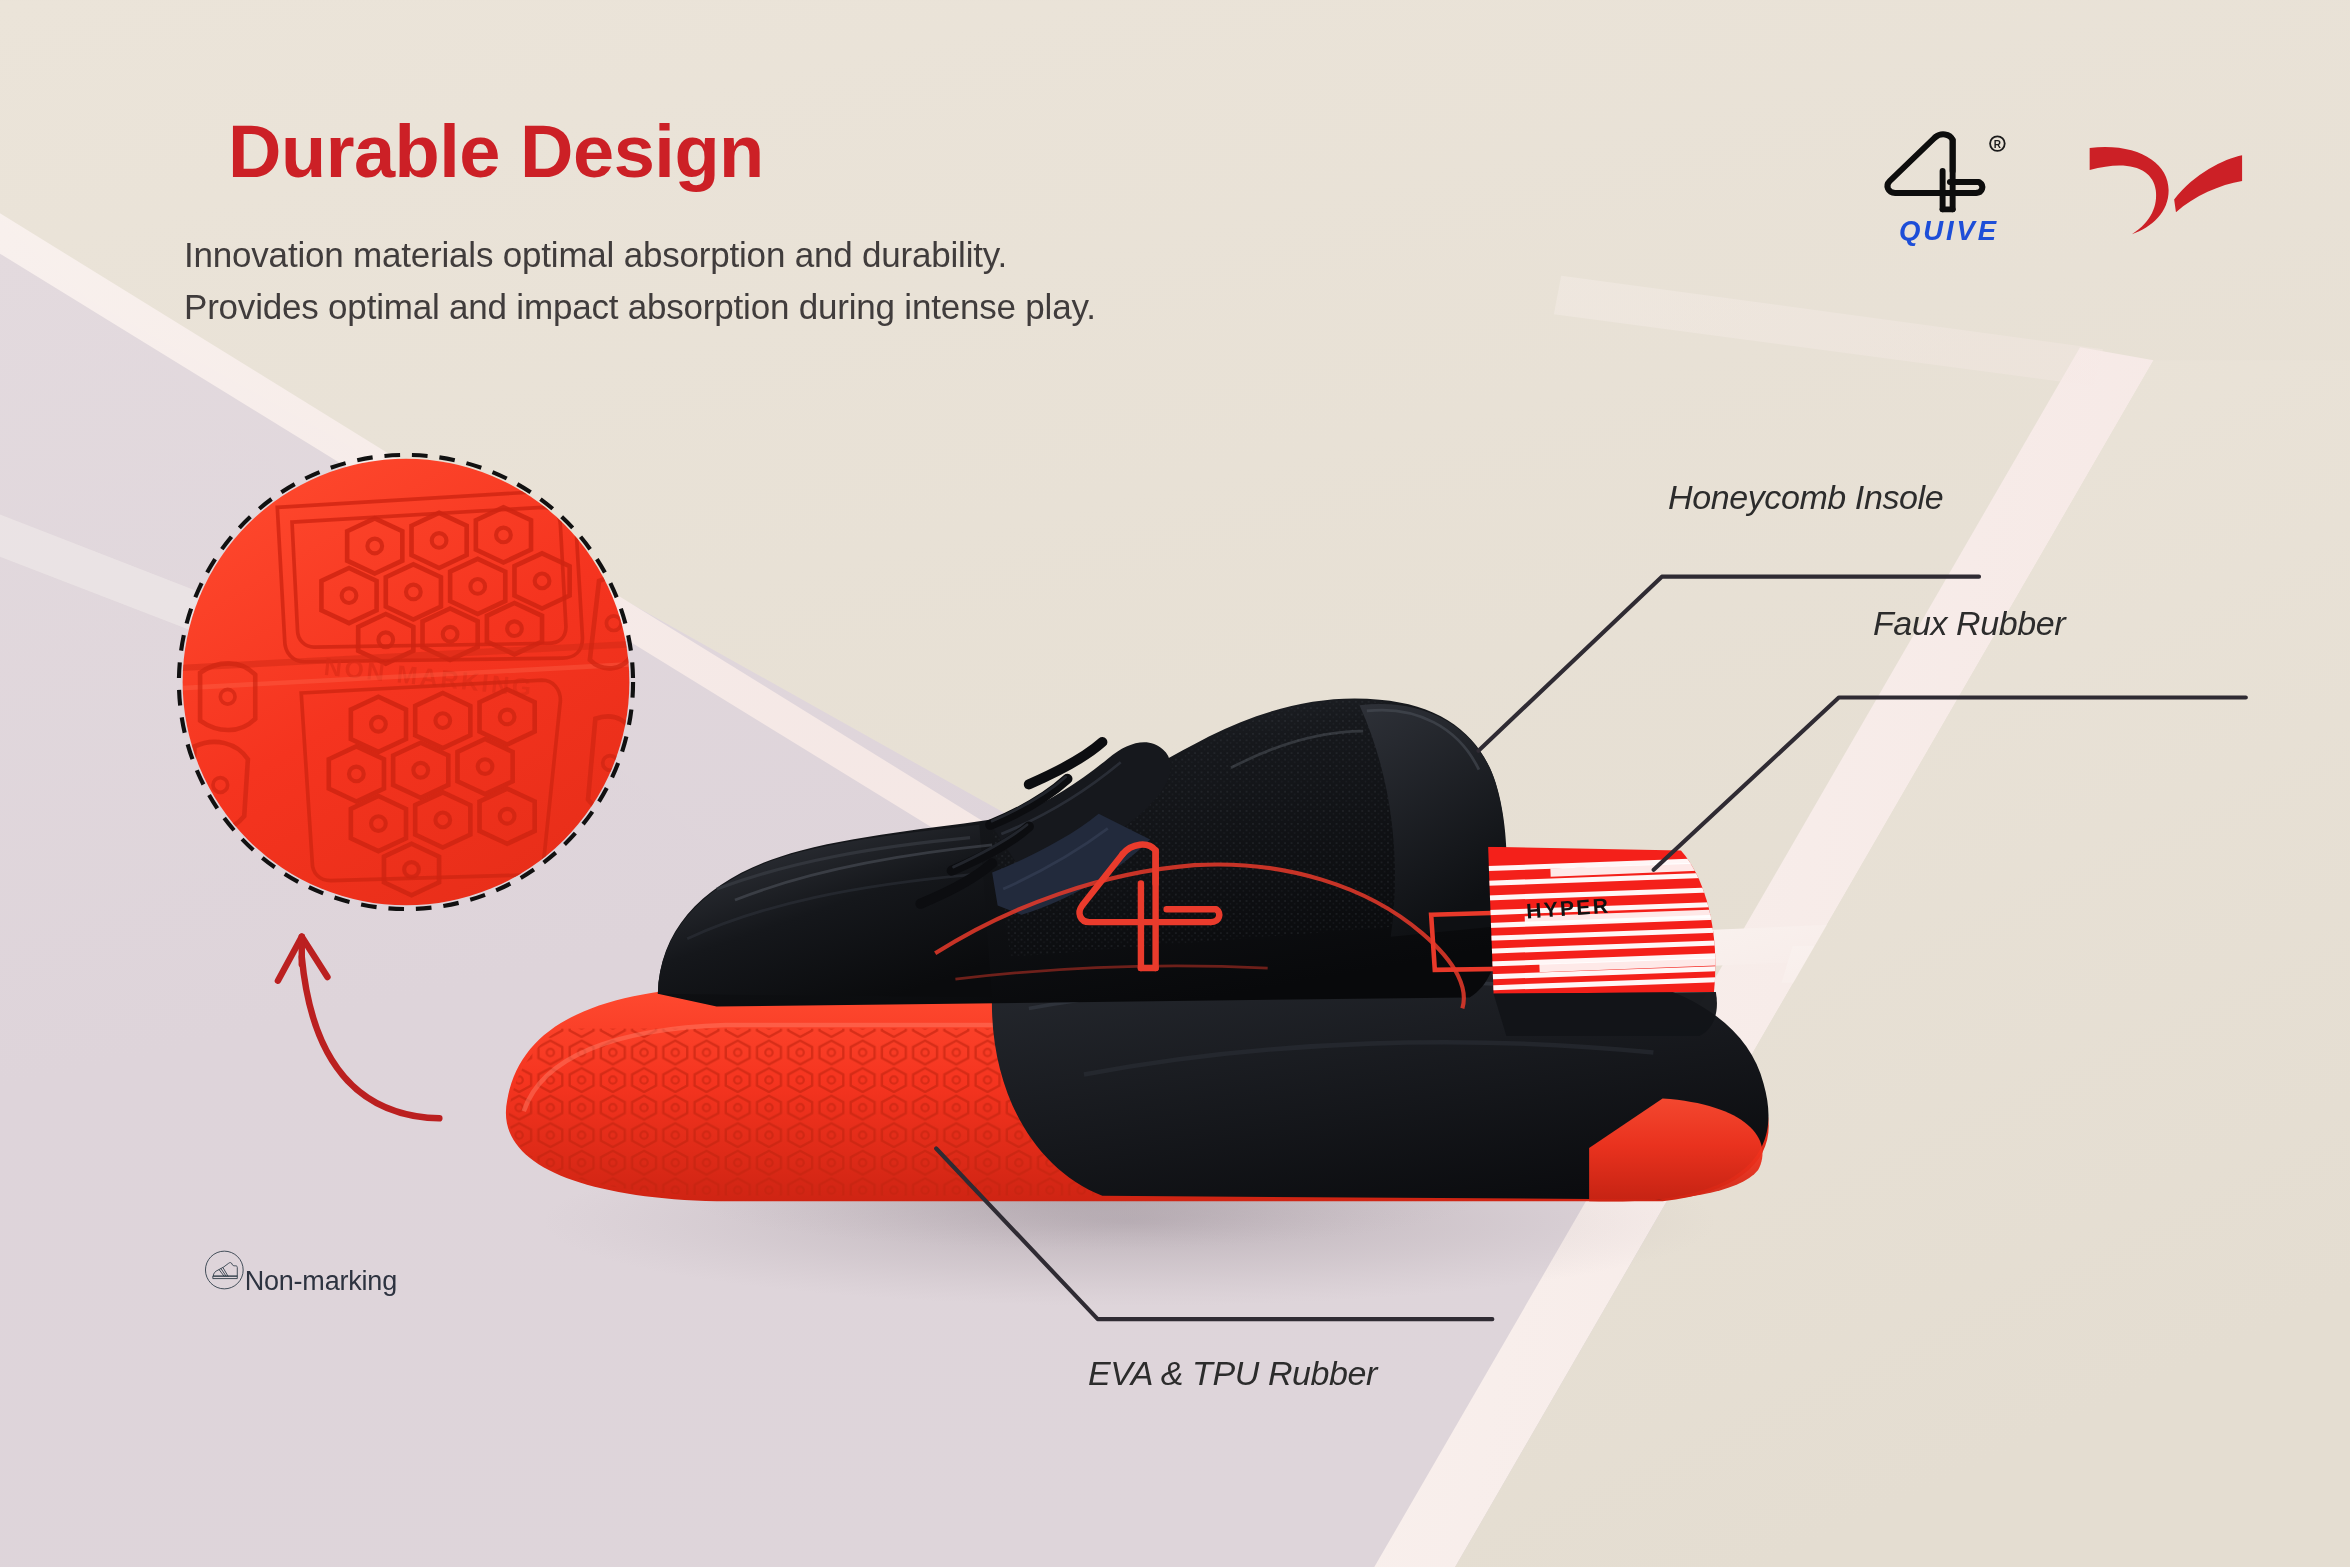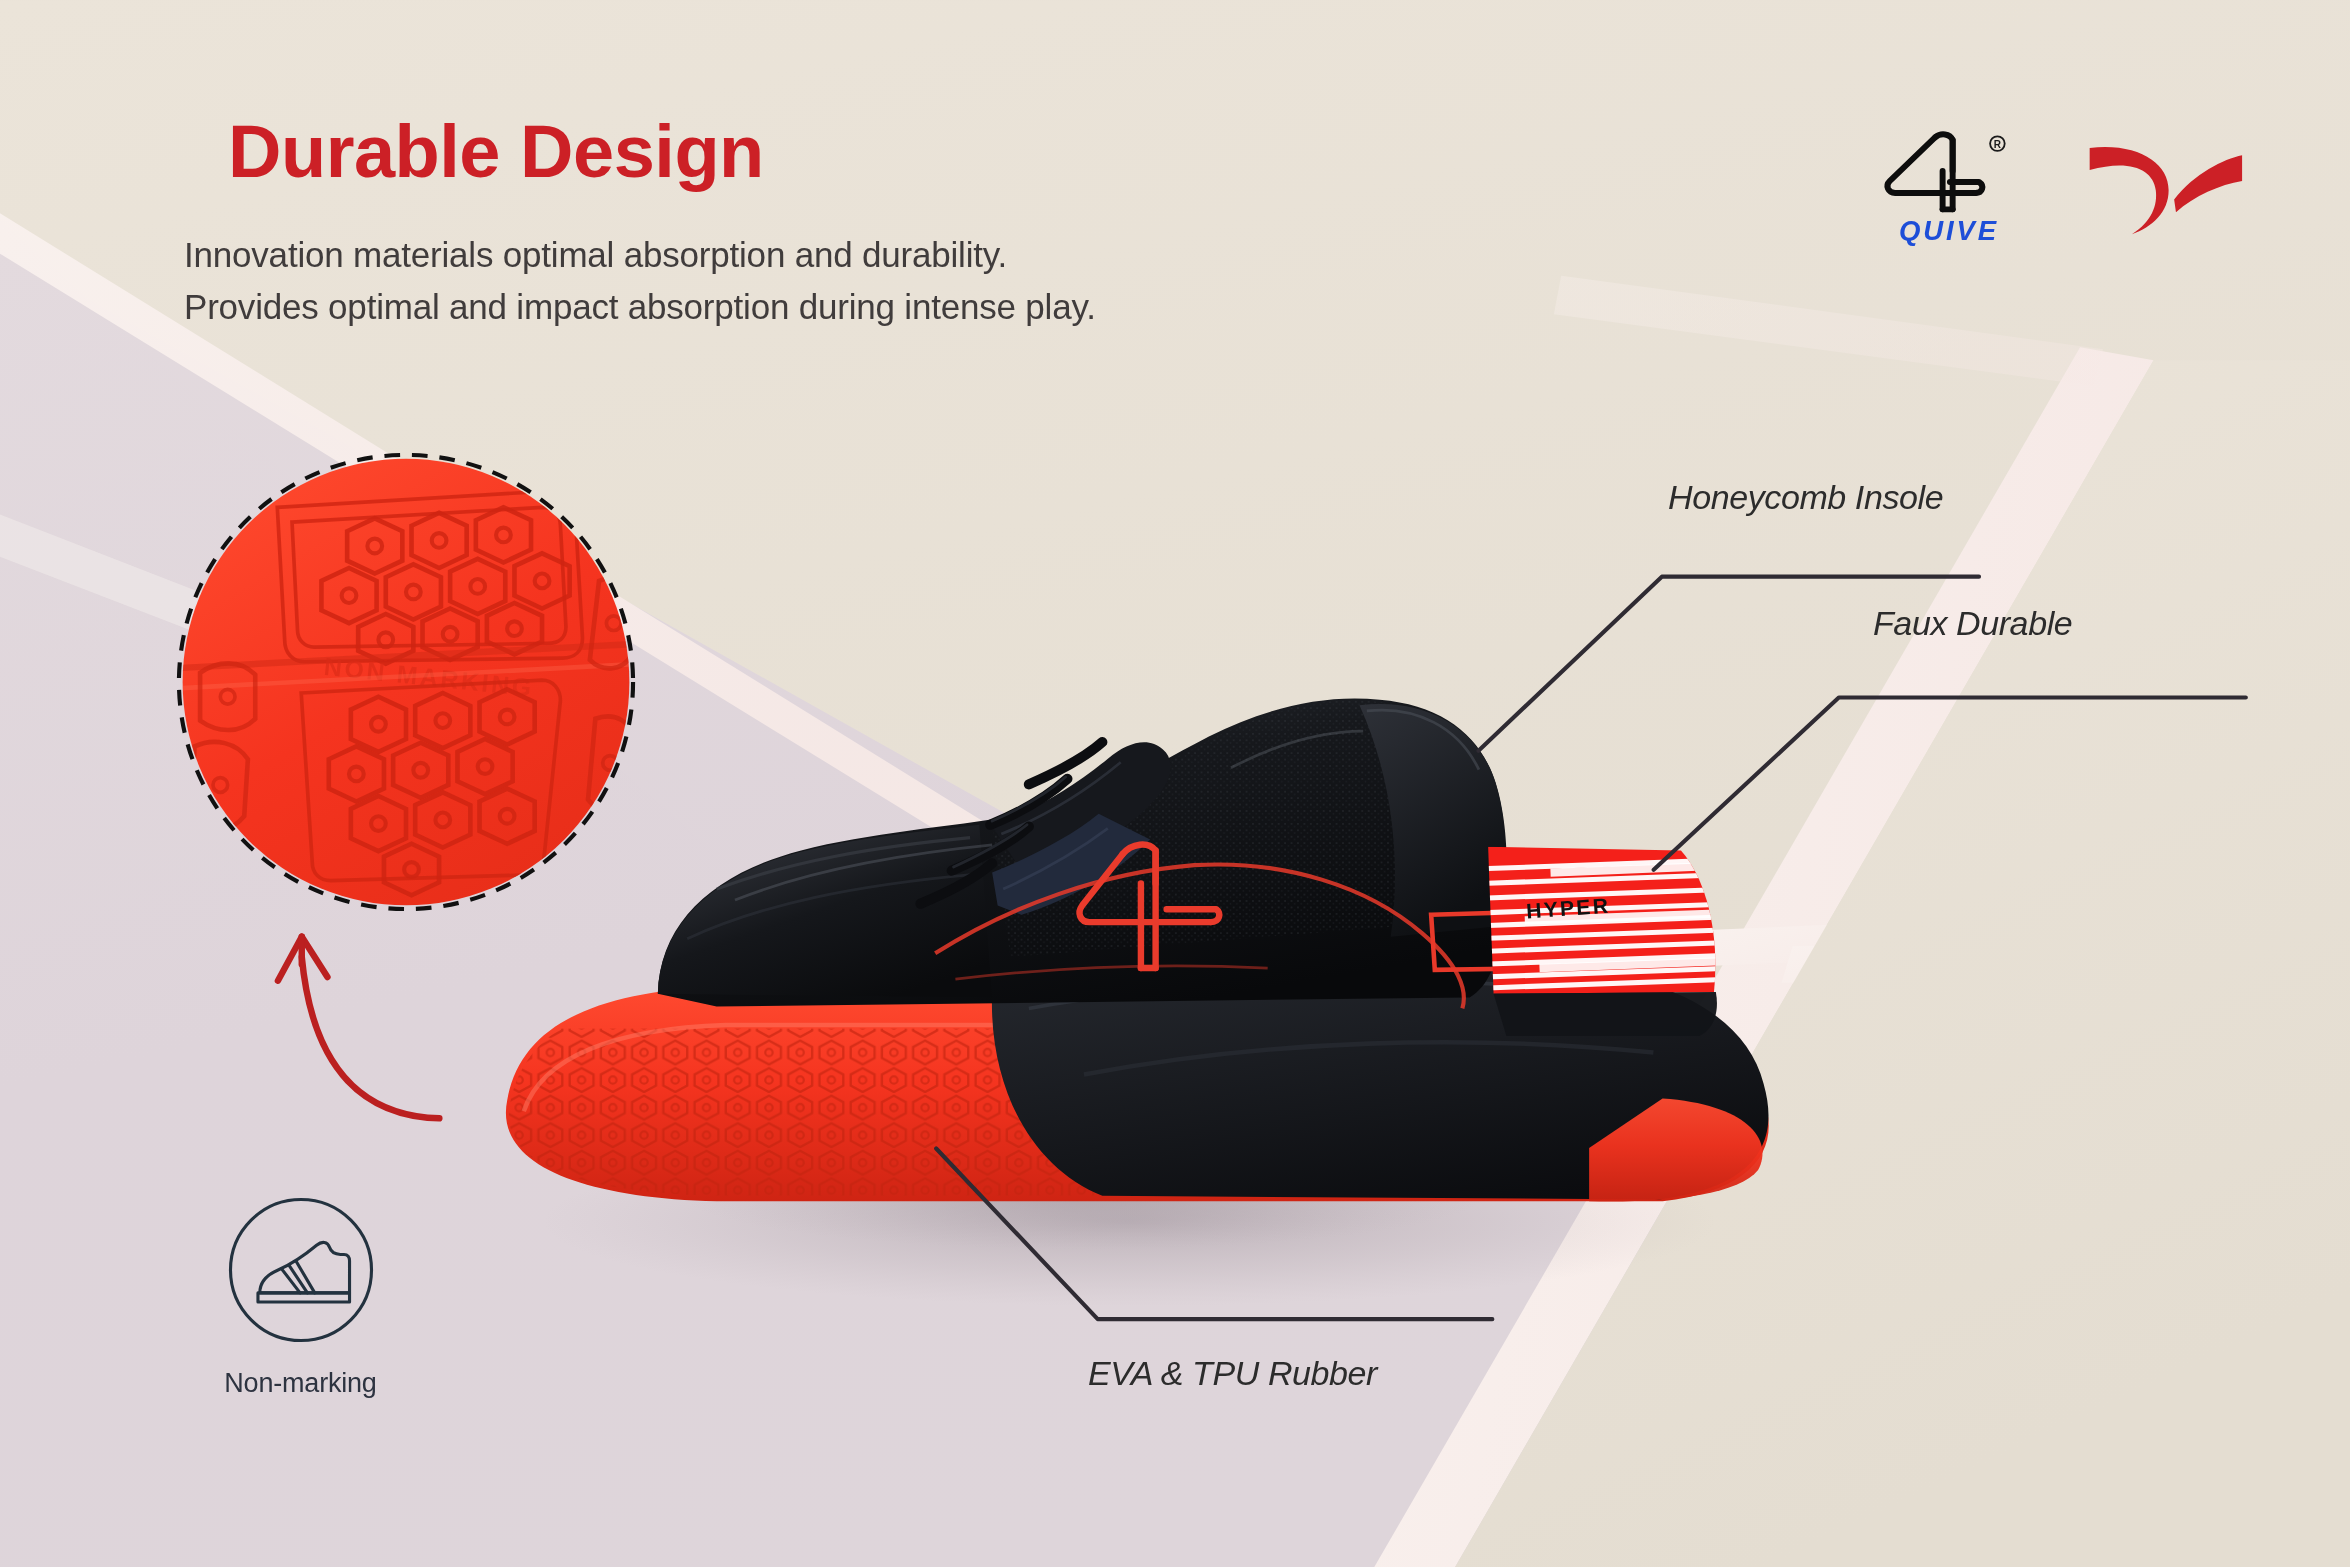--- a/index.html
+++ b/index.html
@@ -46,21 +46,21 @@
     width:478px; height:478px; z-index:18;
   }
 
   
   #arrow { position:absolute; left:230px; top:900px; width:349px; height:266px; z-index:18; }
 
   
   #nonmark {
     position:absolute; left:204px; top:1194px;
     width:193px; z-index:18;
-    display:flex; flex-direction:column; align-items:center;
+    display:flex; align-items:center;
   }
   #nonmark-label {
     margin-top:22px; font-size:27px; color:#2d3340;
     letter-spacing:-0.2px; white-space:nowrap;
   }
 
   
   .callout { position:absolute; z-index:22; }
   .callout-label {
     font-size:34px; color:#2c2c2c; font-weight:400;
@@ -450,21 +450,21 @@
     <path d="M10,218 L210,28 L556,28" fill="none" stroke="#2f2b33" stroke-width="4.5" stroke-linecap="round" stroke-linejoin="round"></path>
   </svg>
   <div class="callout" id="callout-honeycomb">
     <span class="callout-label">Honeycomb Insole</span>
   </div>
 
   <svg id="leader-faux" class="leader" viewBox="0 0 660 240">
     <path d="M10,218 L212,30 L656,30" fill="none" stroke="#2f2b33" stroke-width="4.5" stroke-linecap="round" stroke-linejoin="round"></path>
   </svg>
   <div class="callout" id="callout-faux">
-    <span class="callout-label">Faux Durable</span>
+    <span class="callout-label">Faux Rubber</span>
   </div>
 
   <svg id="leader-eva" class="leader" viewBox="0 0 620 250">
     <path d="M10,10 L186,196 L616,196" fill="none" stroke="#2f2b33" stroke-width="4.5" stroke-linecap="round" stroke-linejoin="round"></path>
   </svg>
   <div class="callout" id="callout-eva">
     <span class="callout-label">EVA &amp; TPU Rubber</span>
   </div>
 
 </div>

